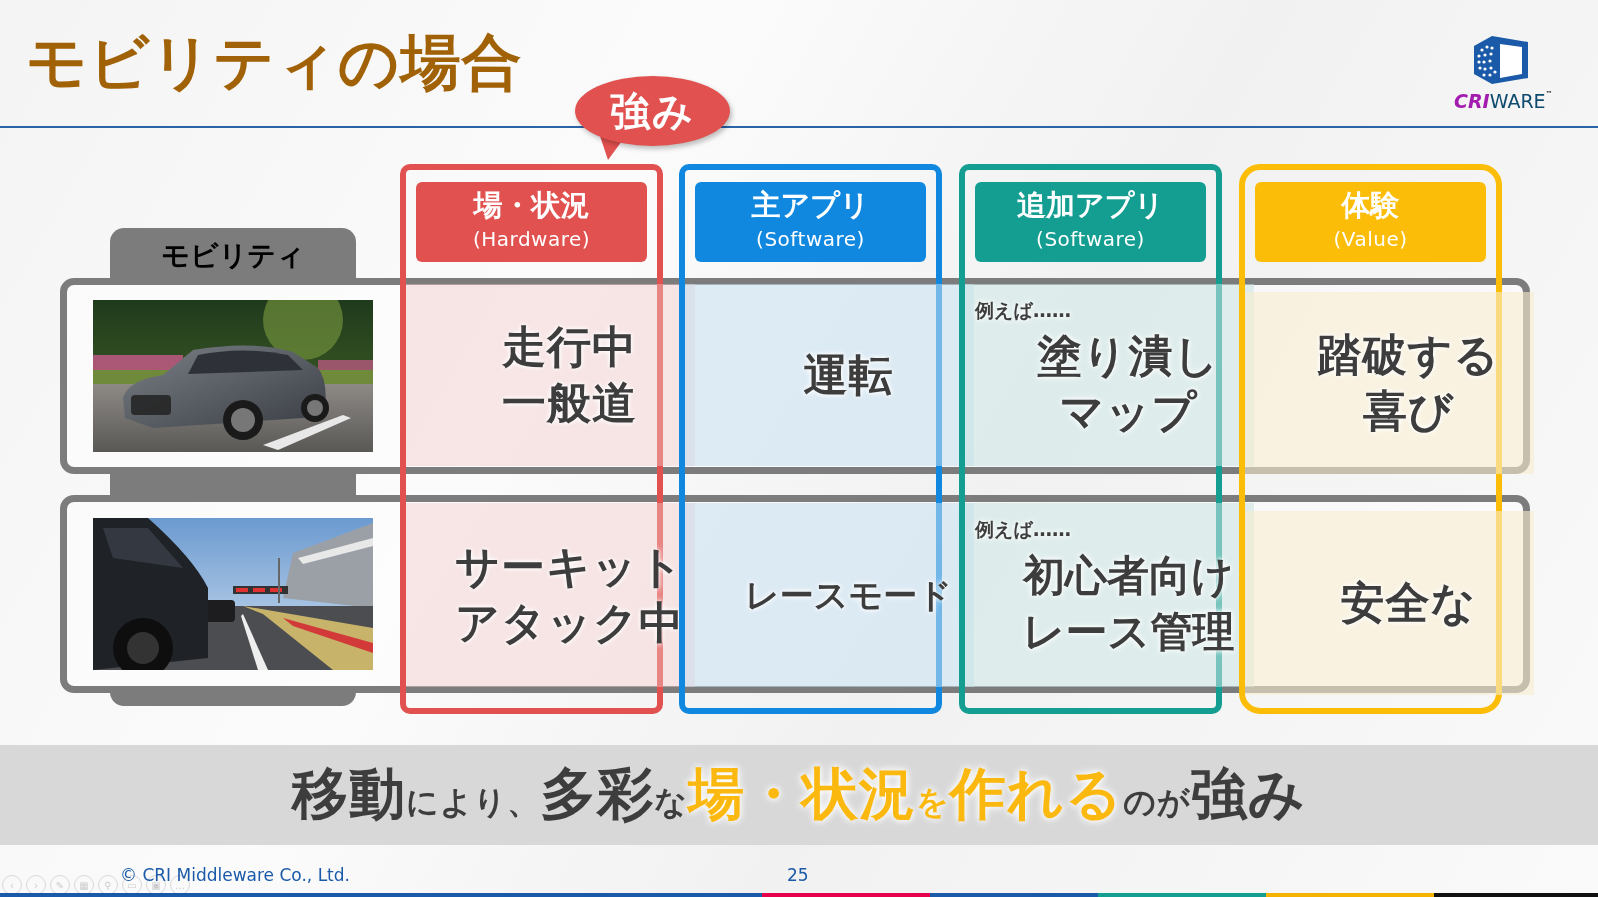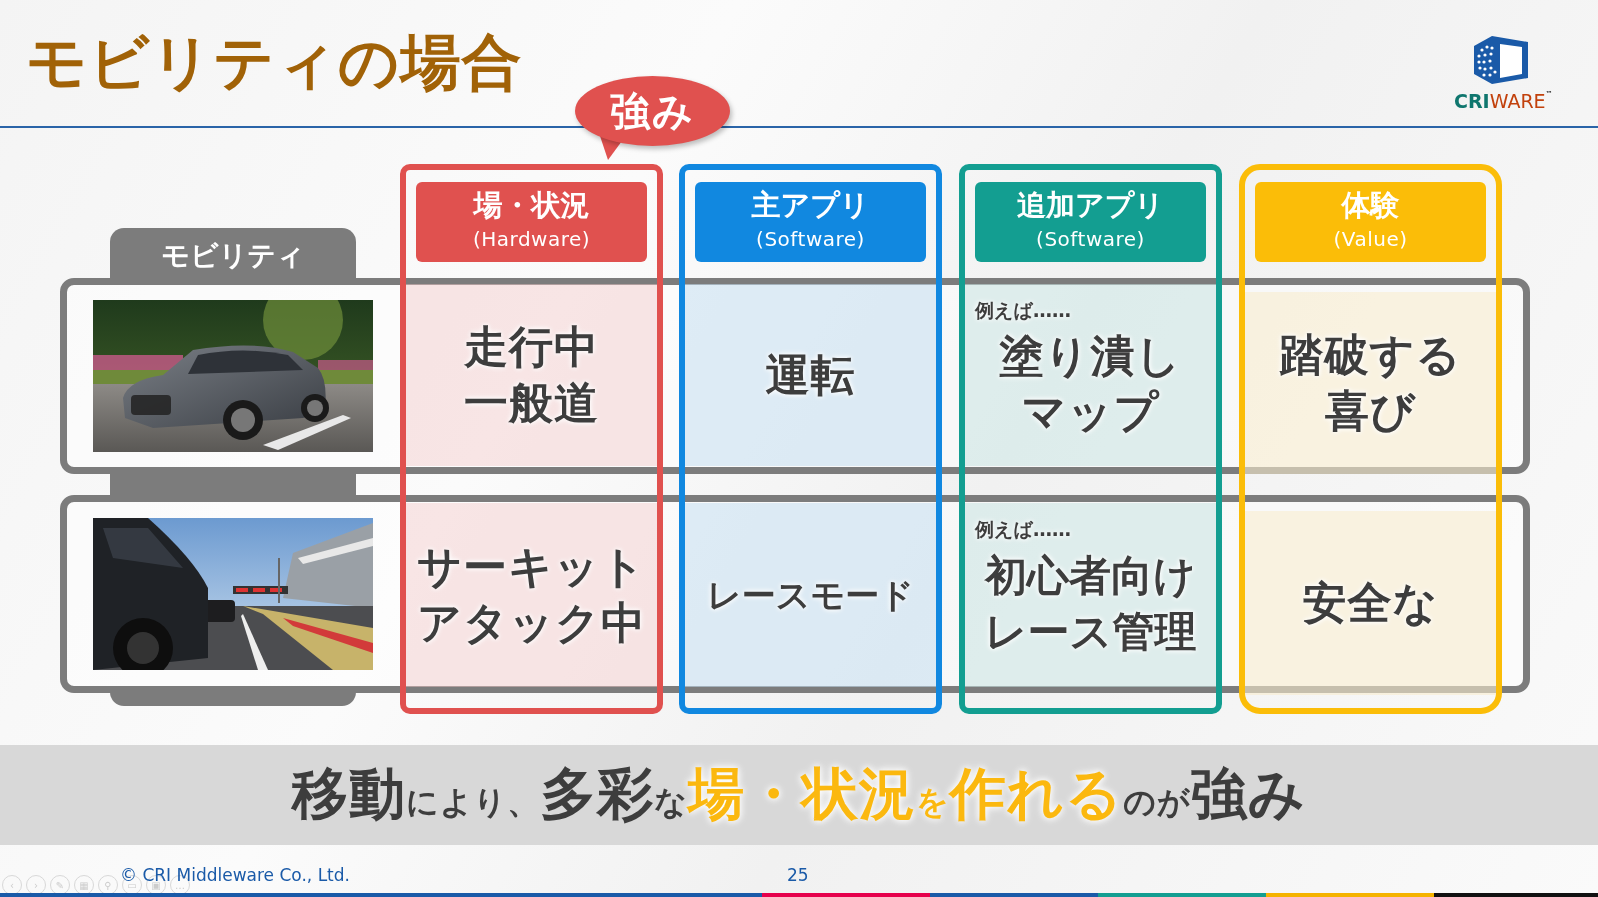--- a/index.html
+++ b/index.html
@@ -7,52 +7,52 @@
        background:linear-gradient(120deg,#f4f4f4 0%,#fbfbfb 35%,#f1f1f1 60%,#fafafa 100%);
        font-family:"DejaVu Sans","Liberation Sans",sans-serif;}
   .abs{position:absolute;}
   
   #title{left:26px;top:26px;font-size:60px;font-weight:bold;color:#a16207;letter-spacing:1px;line-height:72px;}
   #title-rule{left:0;top:126px;width:1598px;height:2px;background:#2a64a8;}
   
   #logo{left:1448px;top:30px;width:120px;height:90px;}
   #logo-cube{position:absolute;left:22px;top:4px;width:62px;height:52px;}
   #logo-text{position:absolute;left:6px;top:60px;font-size:19px;font-weight:bold;letter-spacing:0px;}
-  #logo-text .cri{color:#0f766e;}
-  #logo-text .ware{color:#c2410c;font-weight:normal;}
+  #logo-text .cri{color:#a21caf;font-style:italic;}
+  #logo-text .ware{color:#0c4a6e;font-weight:normal;}
   #logo-text .tm{font-size:7px;vertical-align:top;color:#333;}
   
   #bubble{left:575px;top:76px;width:155px;height:70px;background:#e0514f;border-radius:50%;
           box-shadow:2px 3px 5px rgba(0,0,0,.25);display:flex;align-items:center;justify-content:center;}
   #bubble-tail{left:598px;top:130px;width:0;height:0;border-left:10px solid transparent;border-right:22px solid transparent;border-top:30px solid #e0514f;}
   #bubble-text{color:#fff;font-size:40px;font-weight:bold;letter-spacing:2px;}
   
   #mob-tab{left:110px;top:228px;width:246px;height:56px;background:#7c7c7c;border-radius:14px 14px 0 0;
-           display:flex;align-items:center;justify-content:center;color:#ffffff;font-size:28px;font-weight:bold;}
+           display:flex;align-items:center;justify-content:center;color:#000000;font-size:28px;font-weight:bold;}
   #mob-connector{left:110px;top:472px;width:246px;height:30px;background:#7c7c7c;}
   #mob-foot{left:110px;top:688px;width:246px;height:18px;background:#7c7c7c;border-radius:0 0 14px 14px;}
   
   .row-frame{left:60px;width:1470px;border:7px solid #7c7c7c;border-radius:14px;box-sizing:border-box;background:rgba(255,255,255,.45);}
   #row1{top:278px;height:196px;}
   #row2{top:495px;height:198px;}
   .photo{position:absolute;left:93px;width:280px;height:152px;overflow:hidden;}
   #photo1{top:300px;}
   #photo2{top:518px;}
   
   .col{position:absolute;top:164px;width:263px;height:550px;border:6px solid;border-radius:10px;box-sizing:border-box;}
   .col-red{left:400px;border-color:#e0514f;}
   .col-blue{left:679px;border-color:#1188e0;}
   .col-teal{left:959px;border-color:#139e91;}
   .col-yellow{left:1239px;border-color:#fbbd08;border-radius:21px;}
   .col-head{position:absolute;left:10px;top:12px;width:231px;height:80px;border-radius:6px;color:#fff;
             display:flex;flex-direction:column;align-items:center;justify-content:center;font-weight:bold;line-height:34px;}
   .col-head .h1{font-size:29px;}
   .col-head .h2{font-size:20px;font-weight:normal;letter-spacing:.5px;}
   .cell{position:absolute;left:0;width:251px;display:flex;flex-direction:column;align-items:center;justify-content:center;
-        color:#3d3d3d;font-weight:bold;text-shadow:0 0 4px #fff,0 0 6px #fff;text-align:center;}
+        color:#3d3d3d;font-weight:bold;text-shadow:0 0 4px #fff,0 0 6px #fff;text-align:center;padding-left:38px;}
   .cell.r1{top:114px;height:182px;}
   .cell.r2{top:333px;height:184px;}
   .cell .big{font-size:44px;line-height:56px;letter-spacing:1px;}
   .cell .small-note{position:absolute;left:10px;font-size:19px;color:#3d3d3d;}
   .cell.r1 .small-note{top:14px;}
   .cell.r2 .small-note{top:14px;}
   .tint-red{background:rgba(241,200,200,.45);}
   .tint-blue{background:rgba(196,222,240,.55);text-align:right;}
   .tint-teal{background:rgba(200,228,226,.55);}
   .tint-yellow{background:rgba(248,236,206,.6);margin-top:8px;}

